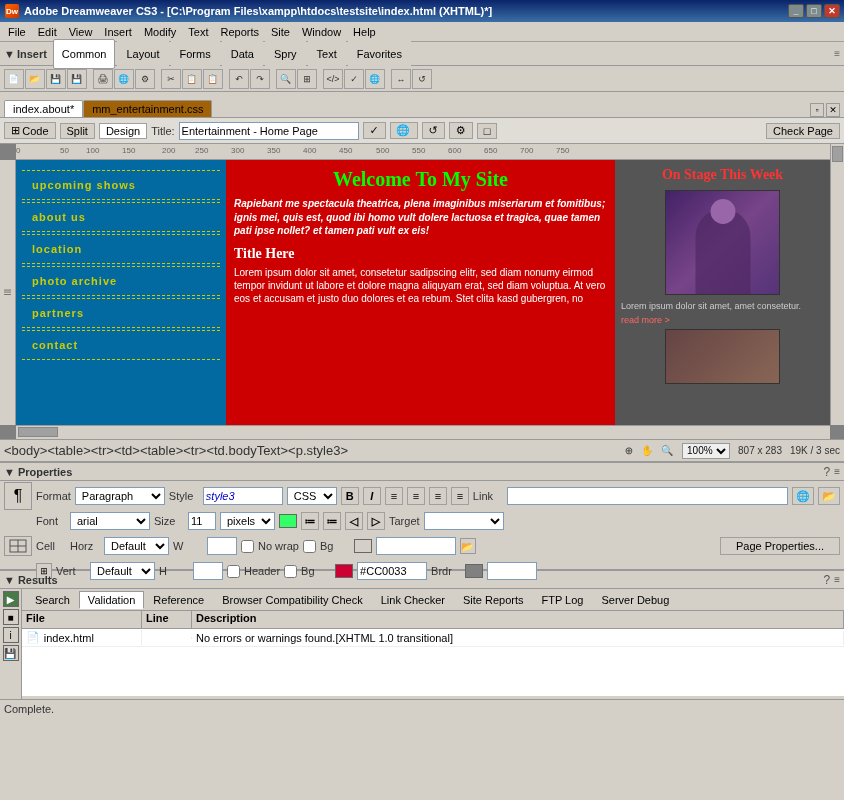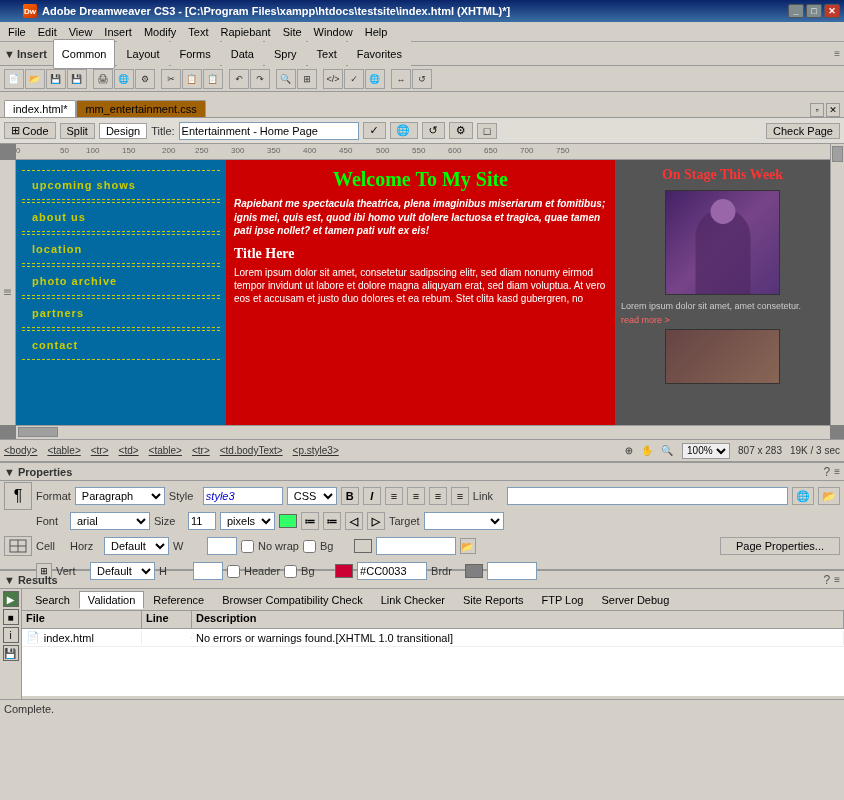--- a/index.html
+++ b/index.html
@@ -10,21 +10,21 @@
       background: linear-gradient(to bottom, #0a246a, #3a6ea5);
       color: white;
       height: 22px;
       display: flex;
       align-items: center;
       padding: 0 4px;
       font-size: 11px;
       font-weight: bold;
       user-select: none;
     }
-    #title-bar .title-icon { width: 16px; height: 16px; margin-right: 4px; display: flex; align-items: center; justify-content: center; margin-left: 18px; }
+    #title-bar .title-icon { width: 16px; height: 16px; margin-right: 4px; display: flex; align-items: center; justify-content: center; }
     #title-bar .title-text { flex: 1; }
     #title-bar .win-buttons { display: flex; gap: 2px; }
     .win-btn { width: 16px; height: 14px; border: 1px solid #555; border-radius: 2px; display: flex; align-items: center; justify-content: center; font-size: 9px; cursor: pointer; color: white; }
     .win-btn.close { background: #c0392b; }
     .win-btn.max { background: #7f8c8d; }
     .win-btn.min { background: #7f8c8d; }
 
     
     #menu-bar {
       background: #d4d0c8;
@@ -159,21 +159,21 @@
       height: 22px;
       background: #d4d0c8;
       border-top: 1px solid #999;
       display: flex;
       align-items: center;
       padding: 0 4px;
       font-size: 10px;
       color: #333;
       justify-content: space-between;
     }
-    .tag-path { display: flex; gap: 10px; font-size: 10px; text-decoration: underline; }
+    .tag-path { display: flex; gap: 0; font-size: 13px; }
     .tag { color: #333; }
     .status-right { display: flex; gap: 8px; align-items: center; }
 
     
     #properties-panel {
       height: 108px;
       background: #d4d0c8;
       border-top: 2px solid #999;
     }
     .panel-header {
@@ -345,21 +345,21 @@
   </div>
 </div>
 
 <div id="menu-bar">
   <div class="menu-item">File</div>
   <div class="menu-item">Edit</div>
   <div class="menu-item">View</div>
   <div class="menu-item">Insert</div>
   <div class="menu-item">Modify</div>
   <div class="menu-item">Text</div>
-  <div class="menu-item">Rapiebant</div>
+  <div class="menu-item">Reports</div>
   <div class="menu-item">Site</div>
   <div class="menu-item">Window</div>
   <div class="menu-item">Help</div>
 </div>
 
 <div id="insert-bar">
   <div class="insert-label">
     <span>▼</span>
     
     Insert
@@ -398,21 +398,21 @@
   <div class="tool-separator"></div>
   <div class="tool-icon">&lt;/&gt;</div>
   <div class="tool-icon">✓</div>
   <div class="tool-icon">🌐</div>
   <div class="tool-separator"></div>
   <div class="tool-icon">↔</div>
   <div class="tool-icon">↺</div>
 </div>
 
 <div id="doc-tabs">
-  <div class="doc-tab active">index.html*</div>
+  <div class="doc-tab active">index.about*</div>
   <div class="doc-tab">mm_entertainment.css</div>
   <div style="margin-left:auto; display:flex; gap:2px;">
     <div style="width:14px;height:14px;border:1px solid #999;cursor:pointer;display:flex;align-items:center;justify-content:center;font-size:9px;background:#d4d0c8;">▫</div>
     <div style="width:14px;height:14px;border:1px solid #999;cursor:pointer;display:flex;align-items:center;justify-content:center;font-size:9px;background:#d4d0c8;">✕</div>
   </div>
 </div>
 
 <div id="doc-toolbar">
   <div class="view-btn">
     <span>⊞</span>

